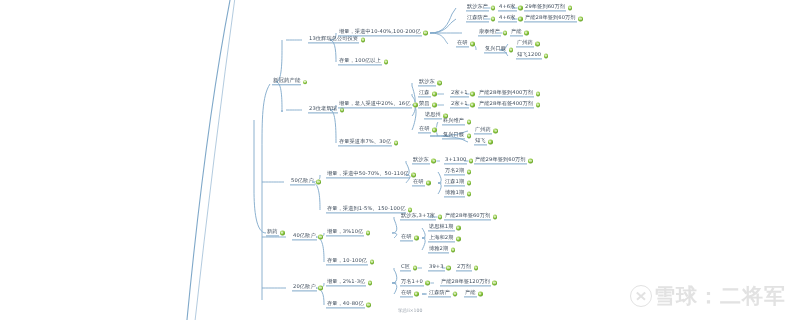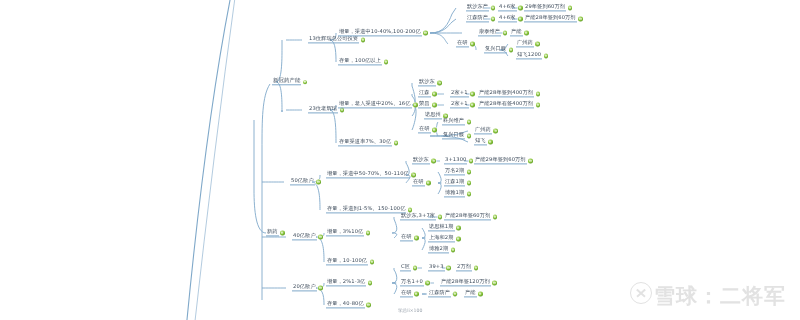--- a/index.html
+++ b/index.html
@@ -38,21 +38,21 @@
     background:#ffffff;margin:1.8px auto 0 auto;opacity:.85;
   }
   .node.root .lbl{font-size:5.4px;}
 
   .footnote{
     position:absolute;font-size:4.6px;color:#9aa3ad;white-space:nowrap;
   }
 
   .watermark{
     position:absolute;right:14px;bottom:10px;
-    display:flex;align-items:flex-start;gap:2px;
+    display:flex;align-items:center;gap:2px;
     color:#e2e2e2;font-size:21px;font-weight:bold;
     letter-spacing:1px;
     font-family:"DejaVu Sans","Liberation Sans",sans-serif;
     user-select:none;
   }
   .wm-logo{
     width:20px;height:20px;border-radius:50%;
     border:1.6px solid #e2e2e2;position:relative;flex:0 0 auto;
   }
   .wm-logo::before,.wm-logo::after{

